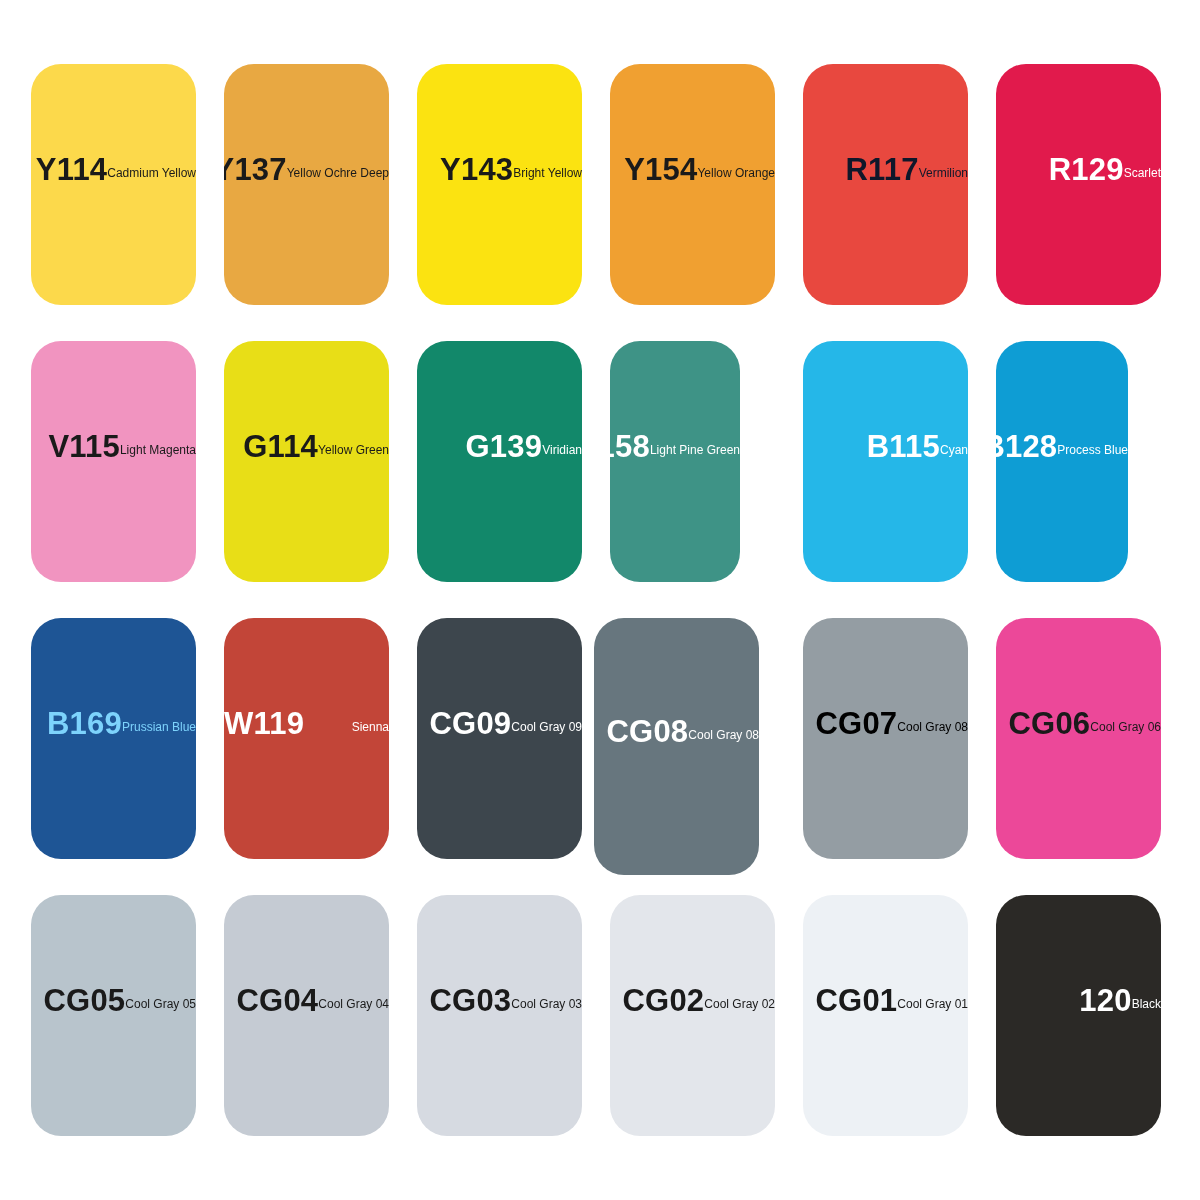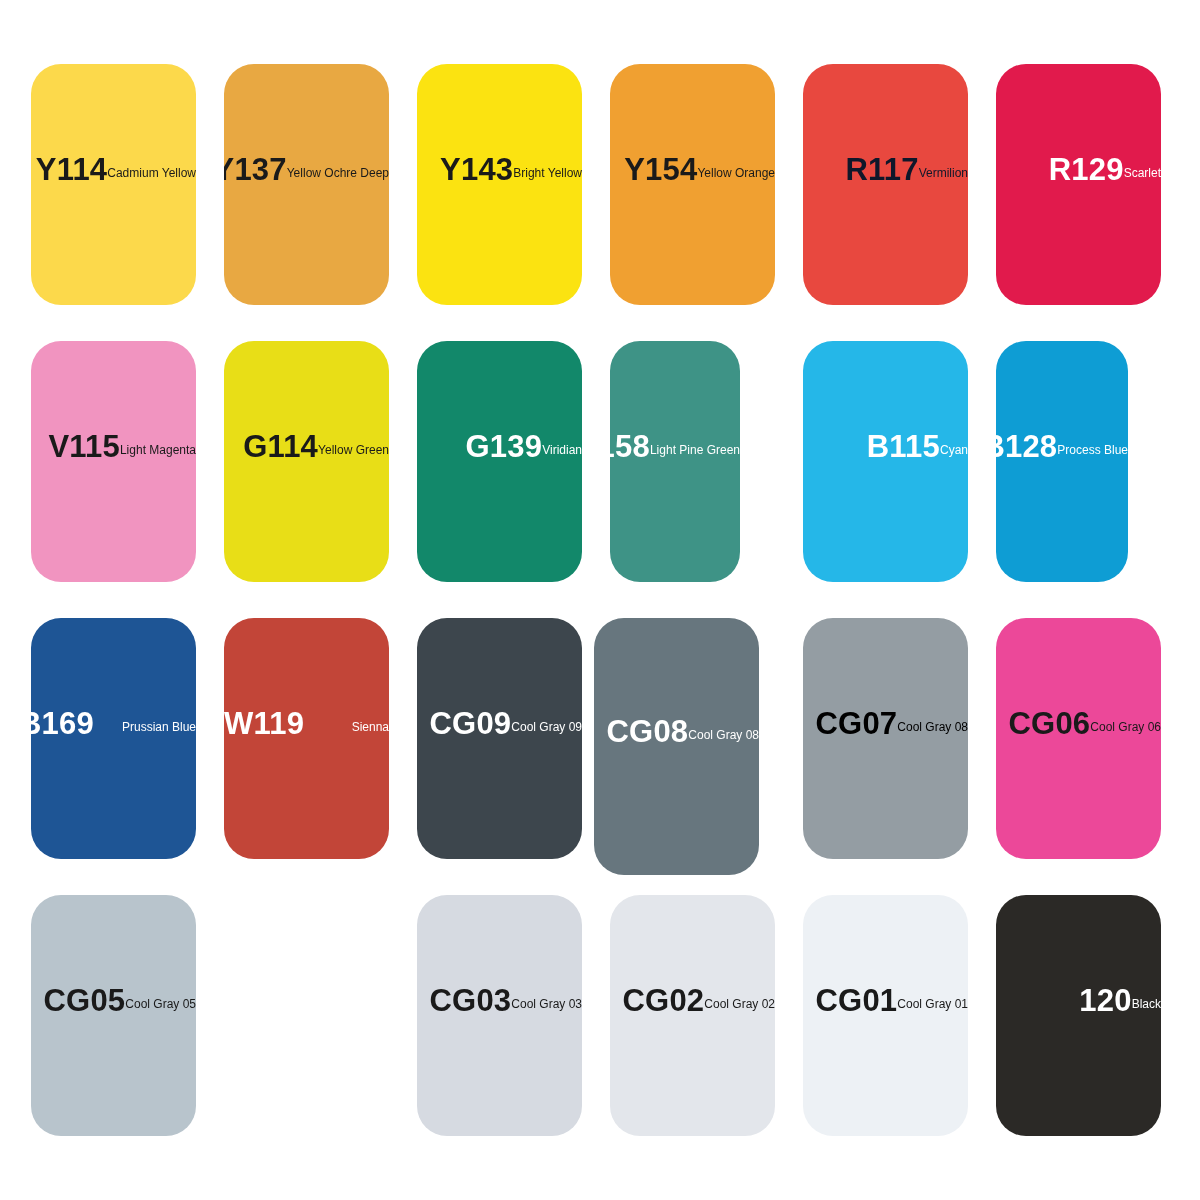--- a/index.html
+++ b/index.html
@@ -99,21 +99,21 @@
       <div class="swatch-name">Light Pine Green</div>
     </div>
     <div class="swatch" style="left: 803px; top: 341px; width: 165px; height: 241px; border-radius: 30px; background: rgb(37, 183, 232); color: rgb(255, 255, 255);">
       <div class="swatch-code">B115</div>
       <div class="swatch-name">Cyan</div>
     </div>
     <div class="swatch" style="left: 996px; top: 341px; width: 132px; height: 241px; border-radius: 30px; background: rgb(14, 157, 212); color: rgb(255, 255, 255);">
       <div class="swatch-code">B128</div>
       <div class="swatch-name">Process Blue</div>
     </div>
-    <div class="swatch" style="left: 31px; top: 618px; width: 165px; height: 241px; border-radius: 30px; background: rgb(30, 85, 149); color: #ffffff; gap: 28px;">
+    <div class="swatch" style="left: 31px; top: 618px; width: 165px; height: 241px; border-radius: 30px; background: rgb(30, 85, 149); color: #7dd3fc;">
       <div class="swatch-code">B169</div>
       <div class="swatch-name">Prussian Blue</div>
     </div>
     <div class="swatch" style="left: 224px; top: 618px; width: 165px; height: 241px; border-radius: 30px; background: rgb(194, 69, 56); color: rgb(255, 255, 255); justify-content: space-between;">
       <div class="swatch-code">W119</div>
       <div class="swatch-name">Sienna</div>
     </div>
     <div class="swatch" style="left: 417px; top: 618px; width: 165px; height: 241px; border-radius: 30px; background: rgb(61, 70, 77); color: rgb(255, 255, 255);">
       <div class="swatch-code">CG09</div>
       <div class="swatch-name">Cool Gray 09</div>
@@ -127,20 +127,24 @@
       <div class="swatch-name">Cool Gray 08</div>
     </div>
     <div class="swatch" style="left: 996px; top: 618px; width: 165px; height: 241px; border-radius: 30px; background: #ec4899; color: rgb(26, 26, 26); padding-left: 44px;">
       <div class="swatch-code">CG06</div>
       <div class="swatch-name">Cool Gray 06</div>
     </div>
     <div class="swatch" style="left: 31px; top: 895px; width: 165px; height: 241px; border-radius: 30px; background: rgb(184, 196, 204); color: rgb(26, 26, 26);">
       <div class="swatch-code">CG05</div>
       <div class="swatch-name">Cool Gray 05</div>
     </div>
+    <div class="swatch" style="left: 224px; top: 895px; width: 165px; height: 241px; border-radius: 30px; background: rgb(197, 203, 211); color: rgb(26, 26, 26);">
+      <div class="swatch-code">CG04</div>
+      <div class="swatch-name">Cool Gray 04</div>
+    </div>
     <div class="swatch" style="left: 417px; top: 895px; width: 165px; height: 241px; border-radius: 30px; background: rgb(214, 218, 225); color: rgb(26, 26, 26);">
       <div class="swatch-code">CG03</div>
       <div class="swatch-name">Cool Gray 03</div>
     </div>
     <div class="swatch" style="left: 610px; top: 895px; width: 165px; height: 241px; border-radius: 30px; background: rgb(227, 230, 235); color: rgb(26, 26, 26);">
       <div class="swatch-code">CG02</div>
       <div class="swatch-name">Cool Gray 02</div>
     </div>
     <div class="swatch" style="left: 803px; top: 895px; width: 165px; height: 241px; border-radius: 30px; background: rgb(237, 241, 245); color: rgb(26, 26, 26);">
       <div class="swatch-code">CG01</div>

